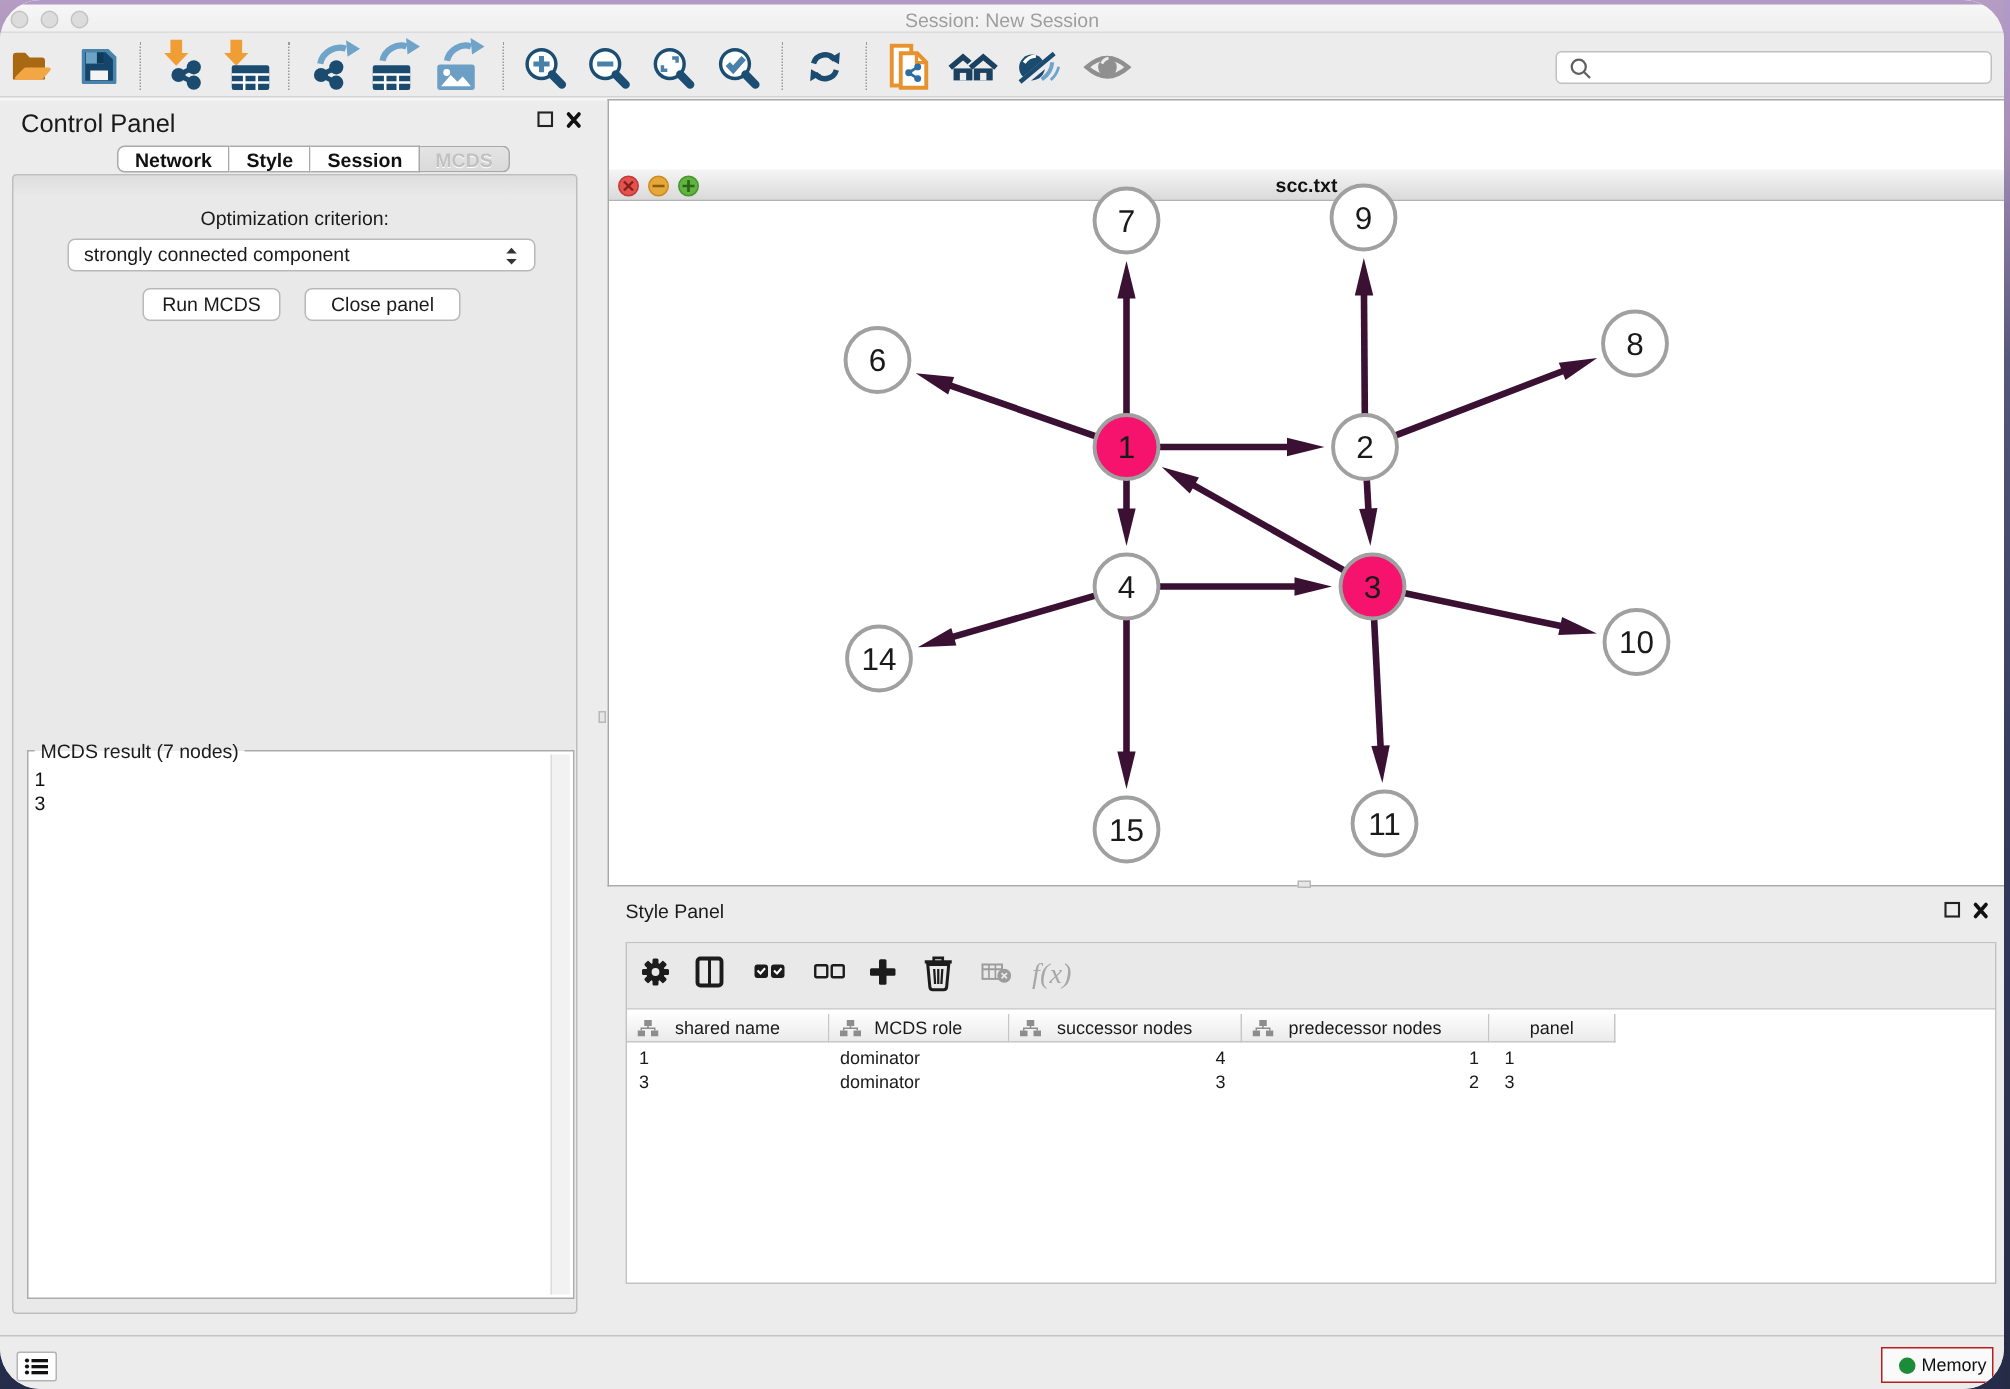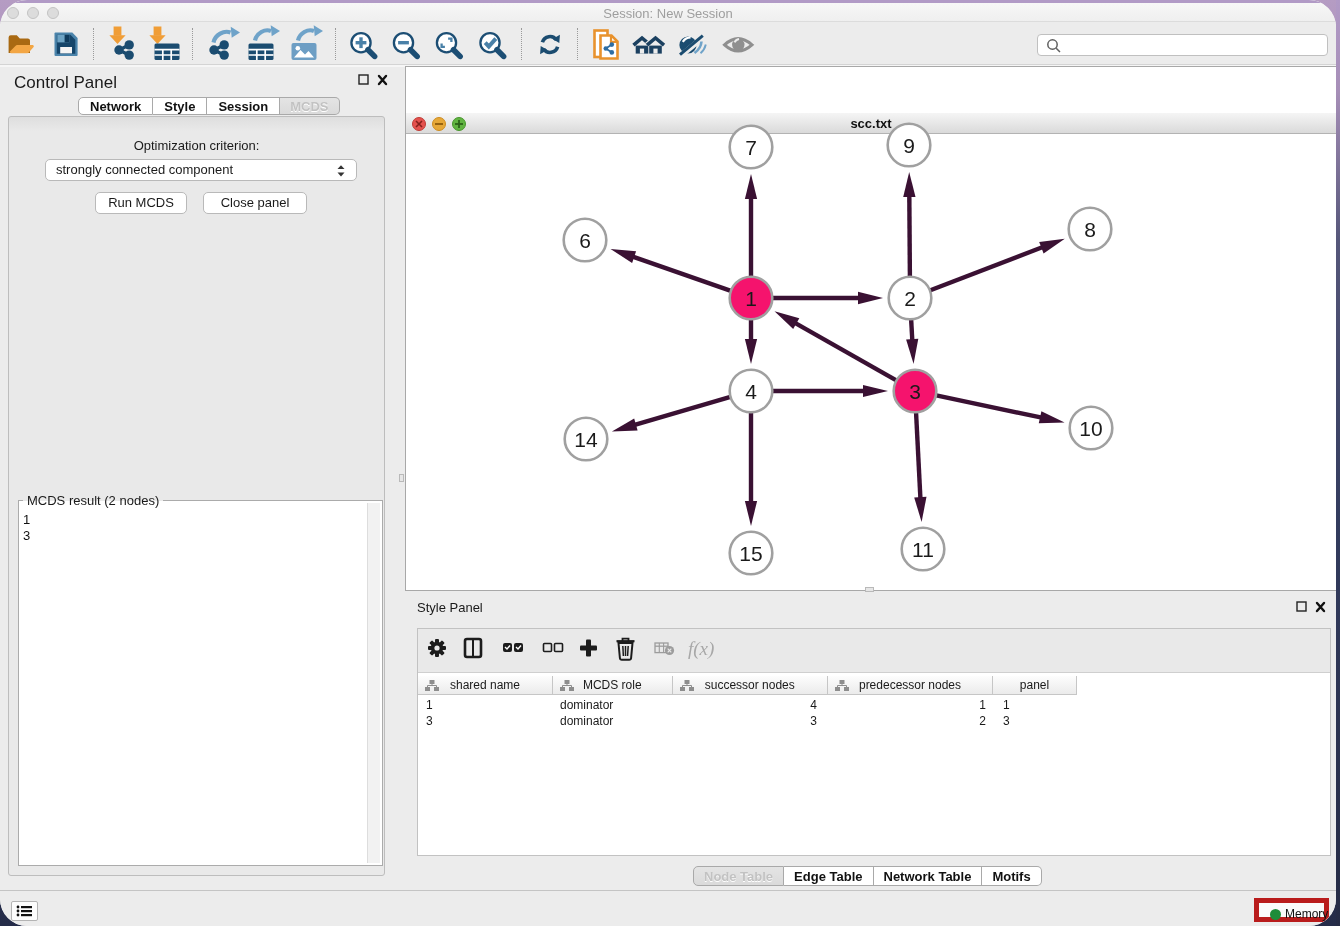--- a/index.html
+++ b/index.html
@@ -70,21 +70,21 @@
   background:#e9e9e9; border-bottom:1px solid #cfcfcf; }
 #tbl { position:absolute; left:0; top:47px; width:988px; height:180px; font-size:12px; color:#1a1a1a; }
 .hrow { position:absolute; top:0; height:19px; background:linear-gradient(#fdfdfd,#ebebeb);
   border-bottom:1px solid #c6c6c6; border-right:1px solid #c6c6c6; text-align:center; line-height:18px; }
 .drow { position:absolute; height:16px; line-height:16px; }
 #statusbar { position:absolute; left:0; top:890px; width:100%; height:36px;
   background:#ececec; border-top:1px solid #c4c4c4; }
 #sb-left { position:absolute; left:11px; top:10px; width:27px; height:20px; background:#fdfdfd;
   border:1px solid #b4b4b4; border-radius:2px; }
 #memory { position:absolute; left:1254px; top:7px; width:75px; height:24px; background:#fafafa;
-  border:5px solid #b91c1c; font-size:12px; color:#111; line-height:22px;
+  border:1px solid #b91c1c; font-size:12px; color:#111; line-height:22px;
   padding-left:26px; }
 #memory .dot { position:absolute; left:11px; top:6px; width:11px; height:11px; border-radius:50%;
   background:#1d8c39; }
 </style>
 </head>
 <body>
 <div id="win">
   <div id="topstrip"></div>
     <div id="cor-tl"></div>
     <div id="cor-tr"></div>
@@ -254,21 +254,21 @@
     <div id="combo">strongly connected component
       <svg width="10" height="14" style="position:absolute;right:10px;top:4px" viewBox="0 0 10 14">
         <path d="M1.5 5 L5 1.2 L8.5 5 Z" fill="#333"></path>
         <path d="M1.5 8.6 L5 12.4 L8.5 8.6 Z" fill="#333"></path>
       </svg>
     </div>
     <div id="opt-label">Optimization criterion:</div>
     <div class="btn" style="left:86px; top:75px; width:92px;">Run MCDS</div>
     <div class="btn" style="left:194px; top:75px; width:104px;">Close panel</div>
     <div id="fieldset">
-      <div class="legend">MCDS result (2 nodes)</div>
+      <div class="legend">MCDS result (7 nodes)</div>
       <div class="vscroll"></div>
       <div class="items">1<br>3</div>
     </div>
   </div>
   <div id="net-frame">
     <div id="net-tb">
       <div class="mac" style="left:6px;  background:#e4514e; border:1px solid #c13c36;"></div>
       <div class="mac" style="left:26px; background:#e6a838; border:1px solid #cd8c21;"></div>
       <div class="mac" style="left:46px; background:#61b442; border:1px solid #47962c;"></div>
       <svg width="62" height="14" style="position:absolute;left:6px;top:4px" viewBox="0 0 62 14">
@@ -434,26 +434,20 @@
       <div class="drow" style="left:254px; top:21px; width:145px; text-align:right;">4</div>
       <div class="drow" style="left:410px; top:21px; width:158px; text-align:right;">1</div>
       <div class="drow" style="left:585px; top:21px;">1</div>
       <div class="drow" style="left:8px;   top:37px;">3</div>
       <div class="drow" style="left:142px; top:37px;">dominator</div>
       <div class="drow" style="left:254px; top:37px; width:145px; text-align:right;">3</div>
       <div class="drow" style="left:410px; top:37px; width:158px; text-align:right;">2</div>
       <div class="drow" style="left:585px; top:37px;">3</div>
     </div>
   </div>
-  <div class="ptab-row bottom" style="left:693px; top:866px;">
-    <div class="ptab first sel">Node Table</div>
-    <div class="ptab">Edge Table</div>
-    <div class="ptab">Network Table</div>
-    <div class="ptab" style="border-radius:0 5px 5px 0;">Motifs</div>
-  </div>
   <div id="statusbar">
     <div id="sb-left">
       <svg width="17" height="14" style="position:absolute;left:4px;top:2px" viewBox="0 0 17 14">
         <circle cx="2" cy="3" r="1.4" fill="#111"></circle>
           <rect x="5" y="2" width="11" height="2.2" fill="#111"></rect>
         <circle cx="2" cy="7" r="1.4" fill="#111"></circle>
           <rect x="5" y="6" width="11" height="2.2" fill="#111"></rect>
         <circle cx="2" cy="11" r="1.4" fill="#111"></circle>
           <rect x="5" y="10" width="11" height="2.2" fill="#111"></rect>
       </svg>

